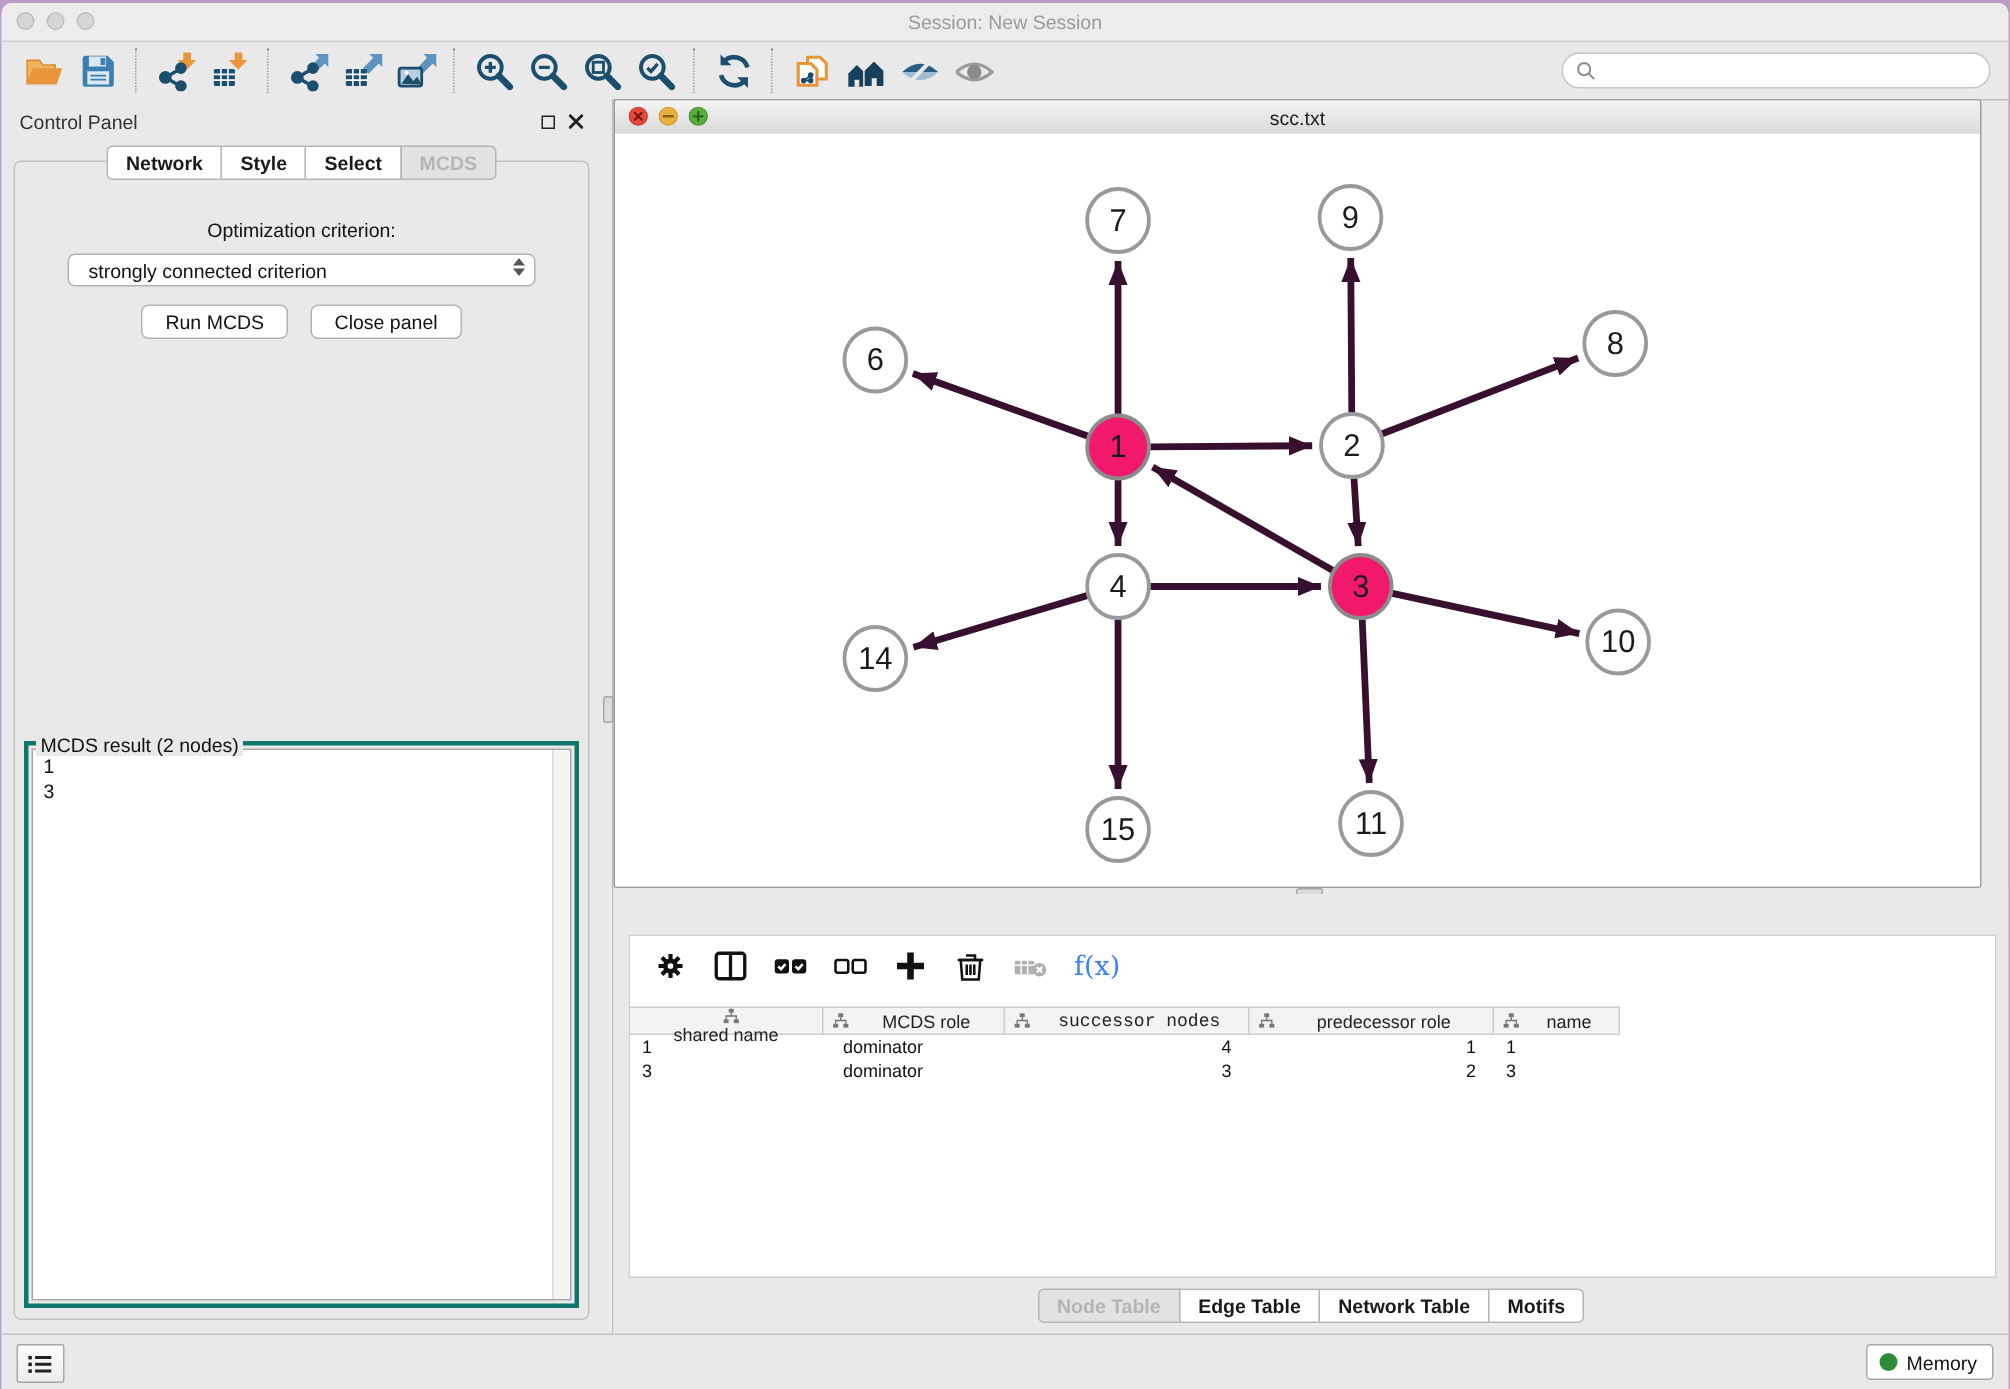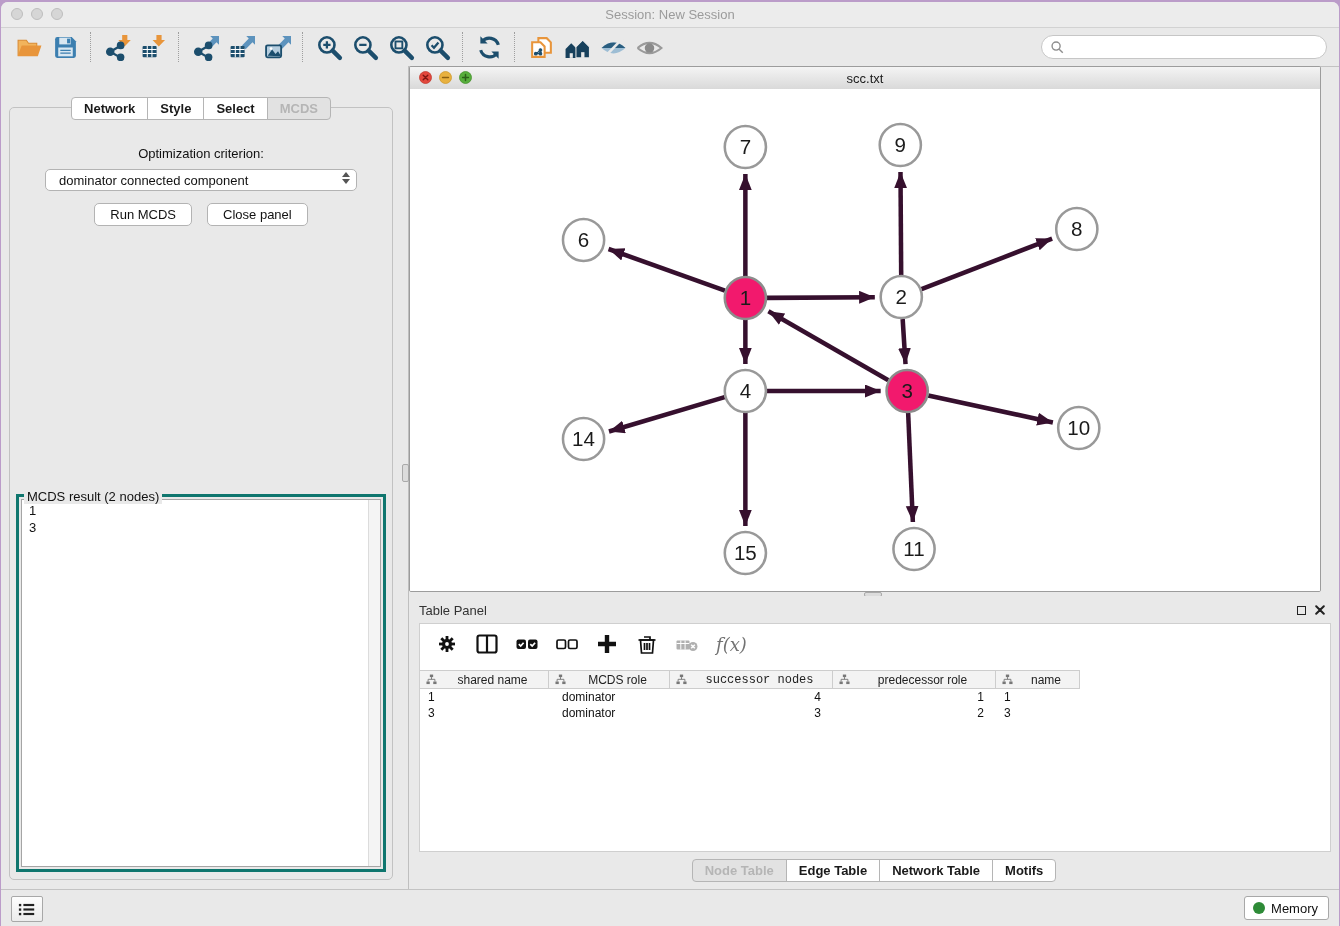--- a/index.html
+++ b/index.html
@@ -67,21 +67,21 @@
   svg text{font-family:"Liberation Sans",sans-serif}
 
   
   #table-panel{position:absolute;left:0;right:0;top:530px;bottom:0;background:#e9e9e9}
   .tp-head{height:24px;display:flex;align-items:center;padding:2px 14px 0 10px;font-size:13px;color:#333}
   .tp-head .ttl{flex:1}
   .tp-card{position:absolute;left:10px;right:8px;top:27px;bottom:37px;background:#fff;border:1px solid #cfcfcf}
   .tp-toolbar{height:40px;display:flex;align-items:center;padding-left:14px;gap:14px}
   .tico{width:26px;height:26px;display:flex;align-items:center;justify-content:center}
   .tico svg{width:24px;height:24px}
-  .fx{font-family:"DejaVu Serif",serif;font-style:italic;font-size:18px;color:#737373;padding-left:2px}
+  .fx{font-family:"DejaVu Serif",serif;font-size:18px;color:#3b82f6;padding-left:2px}
   .tp-table{position:absolute;top:46px;left:0;right:0;bottom:0;overflow:hidden}
   .thead{display:inline-flex;height:19px;border-top:1px solid #cdcdcd;border-bottom:1px solid #cdcdcd;background:#f3f3f3;box-sizing:border-box}
   .th{display:flex;align-items:center;border-right:1px solid #cdcdcd;box-sizing:border-box;font-size:12px;color:#222}
   .th .tree{margin:0 0 0 6px;display:flex}
   .th .lbl{flex:1;text-align:center;padding:0 4px}
   .tr{display:flex;height:16px;align-items:center}
   .td{box-sizing:border-box;font-size:12px;color:#111;overflow:hidden;white-space:nowrap}
   .tp-tabs{position:absolute;bottom:7px;left:0;right:0;display:flex;justify-content:center}
 
   
@@ -247,30 +247,41 @@
     <div id="search-box">
       <svg viewBox="0 0 16 16">
           <circle cx="6.5" cy="6.5" r="4.3" fill="none" stroke="#8e8e8e" stroke-width="1.5"></circle>
           <line x1="9.8" y1="9.8" x2="13.6" y2="13.6" stroke="#8e8e8e" stroke-width="1.5"></line>
         </svg>
       <input id="search-input" placeholder="" style="">
     </div>
   </div>
 
   <div id="control-panel">
+    <div class="cp-head">
+      <span class="ttl">Control Panel</span>
+      <span class="winbtns">
+        <span class="float-ic"></span>
+        <span class="close-ic">
+            <svg viewBox="0 0 10 10">
+              <path d="M1.2 1.2l7.6 7.6M8.8 1.2L1.2 8.8" stroke="#222" stroke-width="2" stroke-linecap="round"></path>
+            </svg>
+          </span>
+      </span>
+    </div>
     <div class="cp-tabs" id="cp-tabs">
         <div class="tab">Network</div>
         <div class="tab">Style</div>
         <div class="tab">Select</div>
         <div class="tab sel">MCDS</div>
       </div>
     <div class="cp-box">
       <div class="opt-label">Optimization criterion:</div>
       <div class="dropdown">
-        <span>dominator connected component</span>
+        <span>strongly connected criterion</span>
         <span class="stepper">
             <i class="up"></i>
             <i class="dn"></i>
           </span>
       </div>
       <div class="btn-row">
         <div class="pbtn">Run MCDS</div>
         <div class="pbtn">Close panel</div>
       </div>
       <div class="result-box">
@@ -374,31 +385,20 @@
               <text x="514" y="460" dy="7" text-anchor="middle" font-size="21" fill="#1b1b1b">11</text>
             </g>
           </svg>
       </div>
     </div>
     <div id="h-split" style="position:absolute;left:0;right:0;top:526px;height:4px">
         <div class="hgrip"></div>
       </div>
 
     <div id="table-panel">
-      <div class="tp-head">
-        <span class="ttl">Table Panel</span>
-        <span class="winbtns">
-          <span class="float-ic"></span>
-          <span class="close-ic">
-              <svg viewBox="0 0 10 10">
-                <path d="M1.2 1.2l7.6 7.6M8.8 1.2L1.2 8.8" stroke="#222" stroke-width="2" stroke-linecap="round"></path>
-              </svg>
-            </span>
-        </span>
-      </div>
       <div class="tp-card">
         <div class="tp-toolbar" id="tp-toolbar">
             <div class="tico">
               <svg viewBox="0 0 24 24">
                 <g stroke="#111" stroke-width="2.8">
                   <line x1="12" y1="4" x2="12" y2="20"></line>
                   <line x1="4" y1="12" x2="20" y2="12"></line>
                   <line x1="6.3" y1="6.3" x2="17.7" y2="17.7"></line>
                   <line x1="17.7" y1="6.3" x2="6.3" y2="17.7"></line>
                 </g>
@@ -451,21 +451,21 @@
                 <circle cx="18" cy="14.5" r="4.5" fill="#b0b0b0"></circle>
                 <path d="M16.2 12.7l3.6 3.6M19.8 12.7l-3.6 3.6" stroke="#fff" stroke-width="1.5"></path>
               </svg>
             </div>
             <div class="tico" style="width: auto;">
               <span class="fx">f(x)</span>
             </div>
           </div>
         <div class="tp-table">
           <div class="thead" id="thead">
-              <div class="th" style="width: 129px;">
+              <div class="th" style="width: 129px; flex-direction: column;">
                 <span class="tree">
                   <svg viewBox="0 0 12 12" width="11" height="11">
                     <g fill="#777">
                       <rect x="4.2" y="0.6" width="3.6" height="2.8"></rect>
                       <rect x="0.5" y="8.2" width="3.6" height="2.8"></rect>
                       <rect x="7.9" y="8.2" width="3.6" height="2.8"></rect>
                     </g>
                     <path d="M6 3.4v2.4M2.3 8.2V5.8h7.4v2.4" fill="none" stroke="#777" stroke-width="1"></path>
                   </svg>
                 </span>

